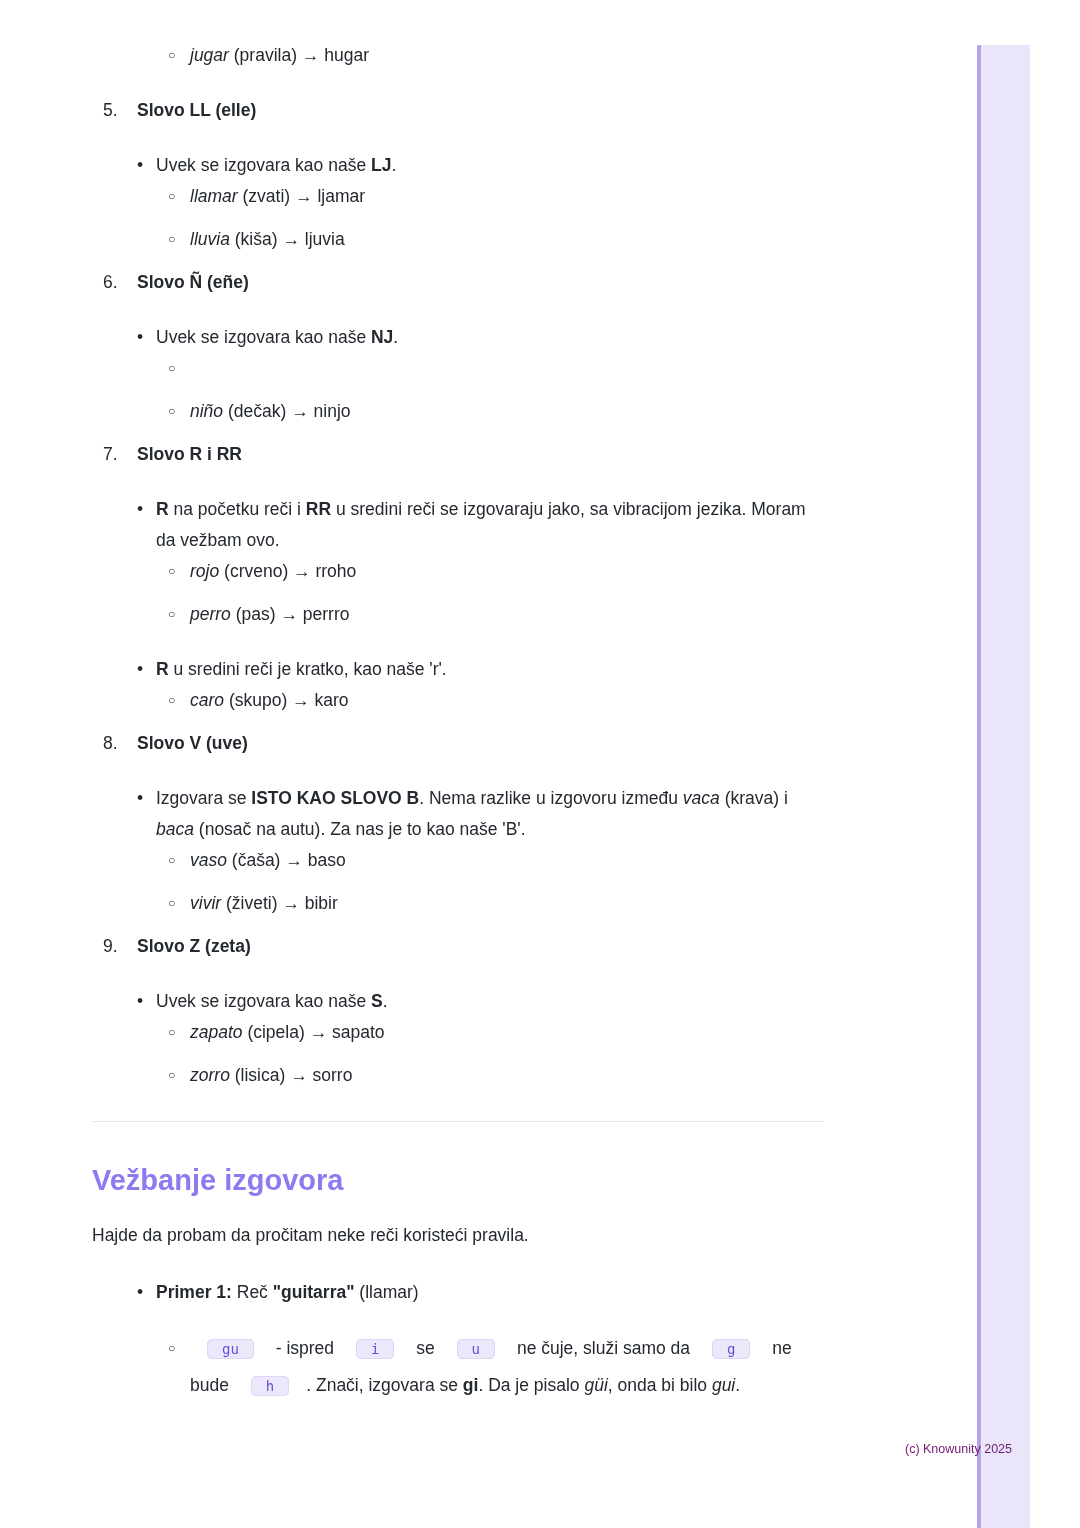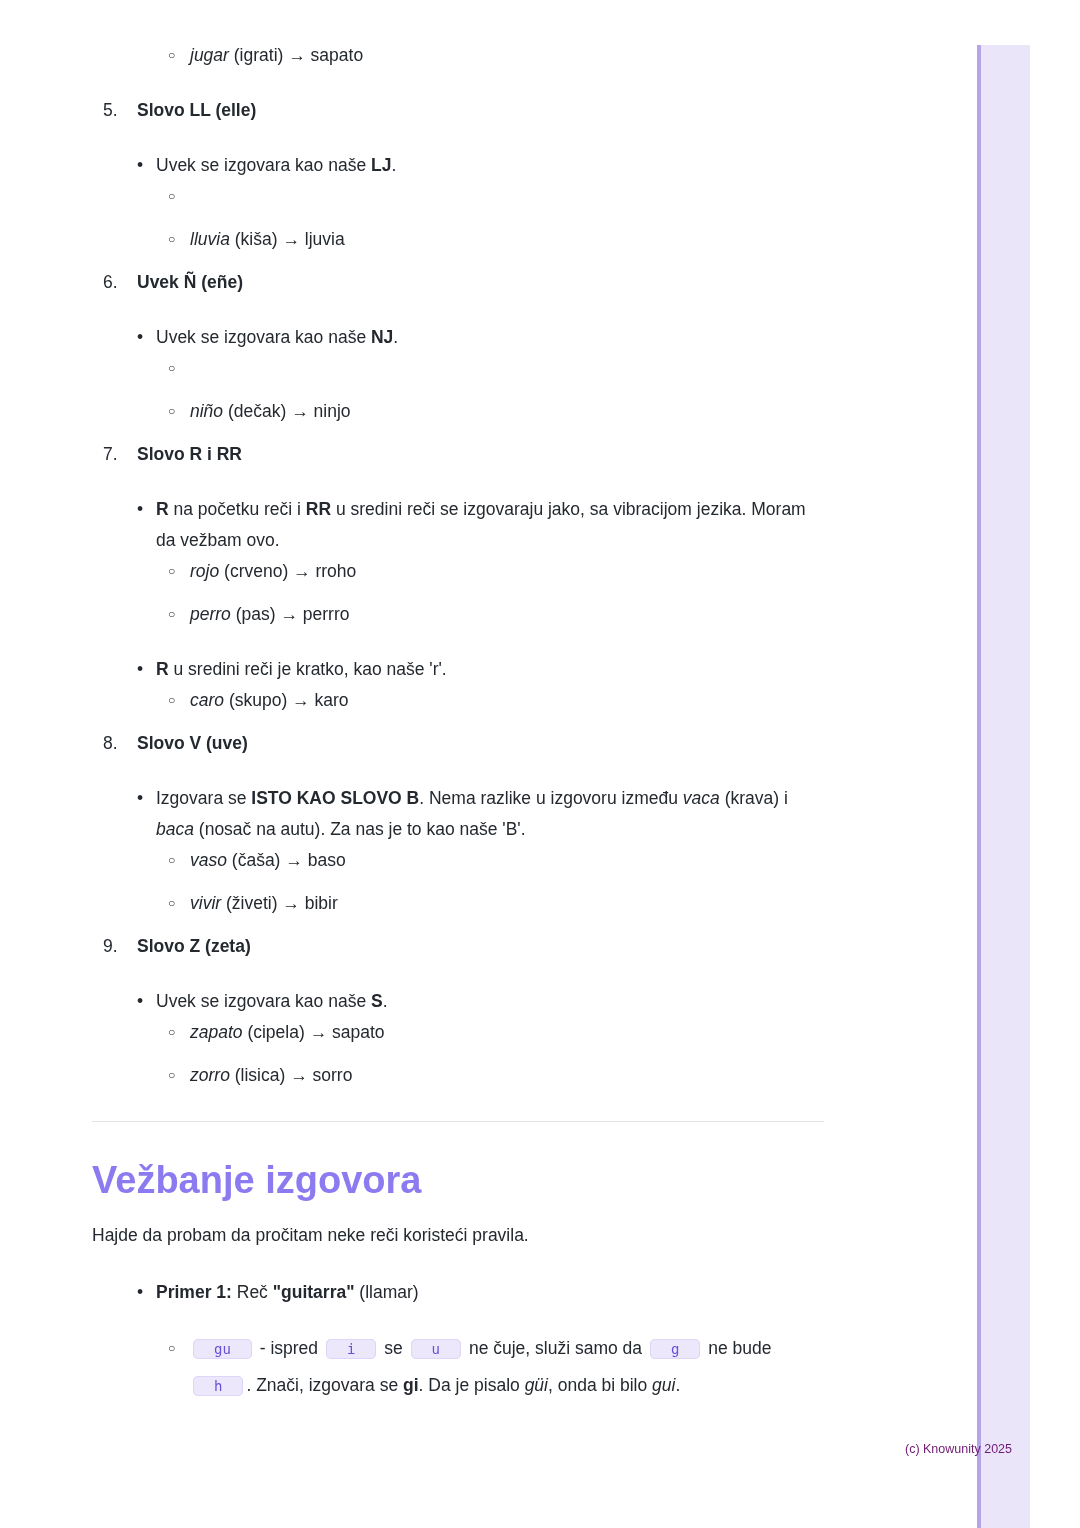--- a/index.html
+++ b/index.html
@@ -32,65 +32,66 @@
   .mb22 { margin-bottom: 22px; }
   .mb24 { margin-bottom: 24px; }
 
   .bold  { font-weight: 700; margin-left: 12px; }
   .seg-b { font-weight: 700; }
   .seg-i { font-style: italic; }
   .seg-c {
     font-family: "DejaVu Sans Mono", "Liberation Mono", monospace;
     font-size: 14px; background: #ece7fb; color: #6a4fd8;
     border: 1px solid #ded5f7; border-radius: 5px;
-    padding: 1px 20px; margin: 0 3px; white-space: nowrap;
+    padding: 1px 14px; margin: 0 17px; white-space: nowrap;
   }
 
   .divider { border: none; border-top: 1px solid #e4e4e8; margin: 30px 0 40px 0; width: 732px; }
-  .h2   { font-size: 38px; line-height: 36px; font-weight: 700; color: #8b7af0; margin: 0 0 22px 0; }
+  .h2   { font-size: 29px; line-height: 36px; font-weight: 700; color: #8b7af0; margin: 0 0 22px 0; }
   .para { margin: 0 0 26px 0; }
   .chips { line-height: 36px; }
   .chips > .mk { line-height: 36px; }
 
   .footer { position: absolute; top: 1442px; right: 68px; font-size: 12.5px; color: #701a75; z-index: 2; }
 </style>
 </head>
 <body>
 
 <div class="page">
 
   <div class="strip-line"></div>
   <div class="strip"></div>
 
   <div class="content">
 
     <div class="row b2 mb24">
       <span class="mk">○</span>
-      <span class="tx"><span class="seg-i">jugar</span><span> (igrati) → sapato</span></span>
+      <span class="tx"><span class="seg-i">jugar</span><span> (pravila) → hugar</span></span>
     </div>
 
     <div class="row sec">
       <span class="mk">5.</span>
       <span class="tx bold">Slovo LL (elle)</span>
     </div>
     <div class="row b1 mb0">
       <span class="mk">•</span>
       <span class="tx"><span>Uvek se izgovara kao naše </span><span class="seg-b">LJ</span><span>.</span></span>
     </div>
     <div class="row b2">
       <span class="mk">○</span>
+      <span class="tx"><span class="seg-i">llamar</span><span> (zvati) → ljamar</span></span>
     </div>
     <div class="row b2">
       <span class="mk">○</span>
       <span class="tx"><span class="seg-i">lluvia</span><span> (kiša) → ljuvia</span></span>
     </div>
 
     <div class="row sec">
       <span class="mk">6.</span>
-      <span class="tx bold">Uvek Ñ (eñe)</span>
+      <span class="tx bold">Slovo Ñ (eñe)</span>
     </div>
     <div class="row b1 mb0">
       <span class="mk">•</span>
       <span class="tx"><span>Uvek se izgovara kao naše </span><span class="seg-b">NJ</span><span>.</span></span>
     </div>
     <div class="row b2">
       <span class="mk">○</span>
     </div>
     <div class="row b2">
       <span class="mk">○</span>

